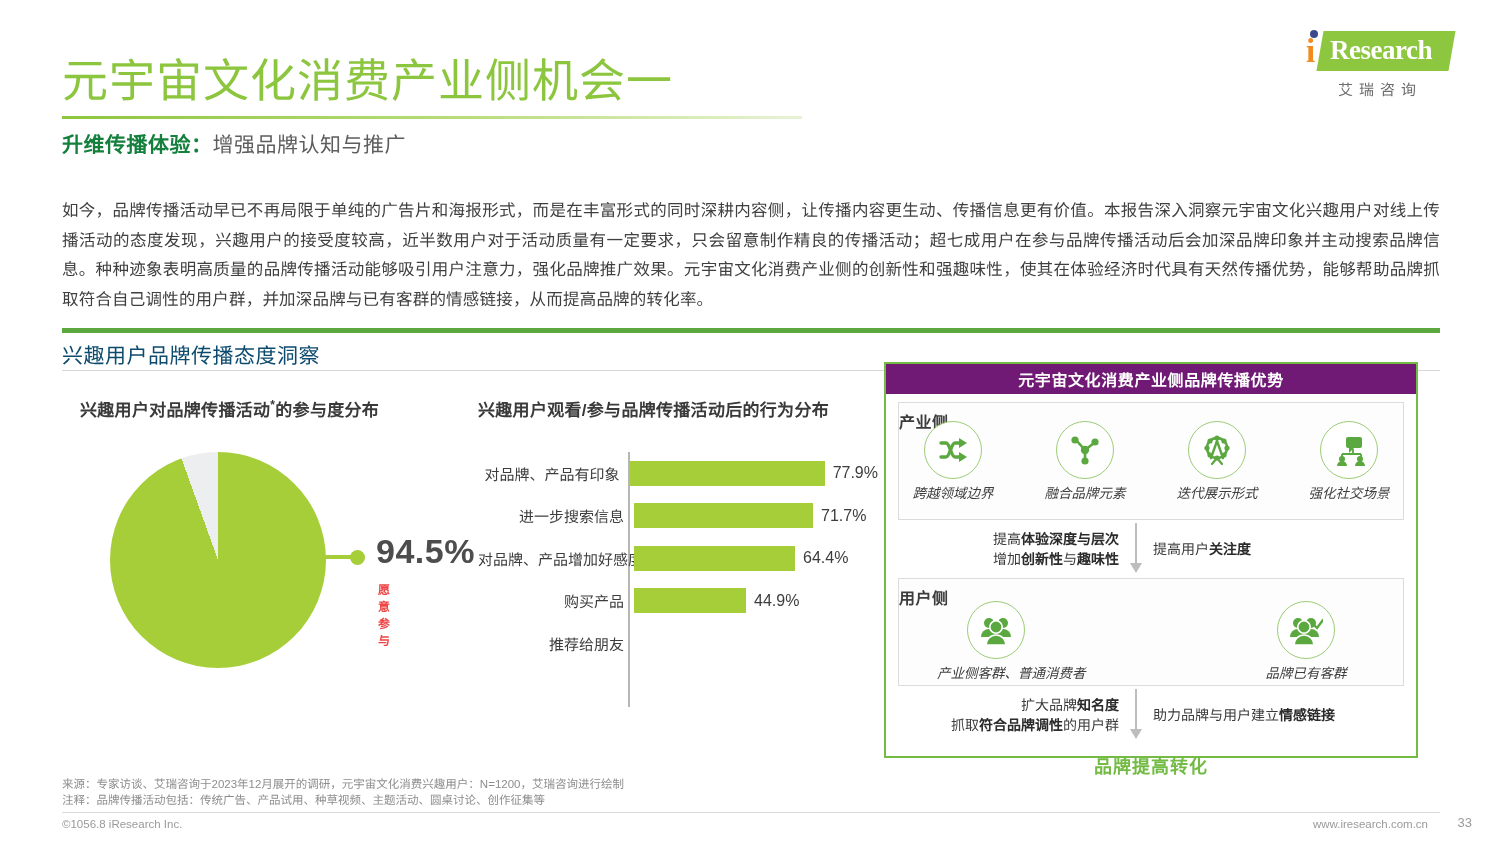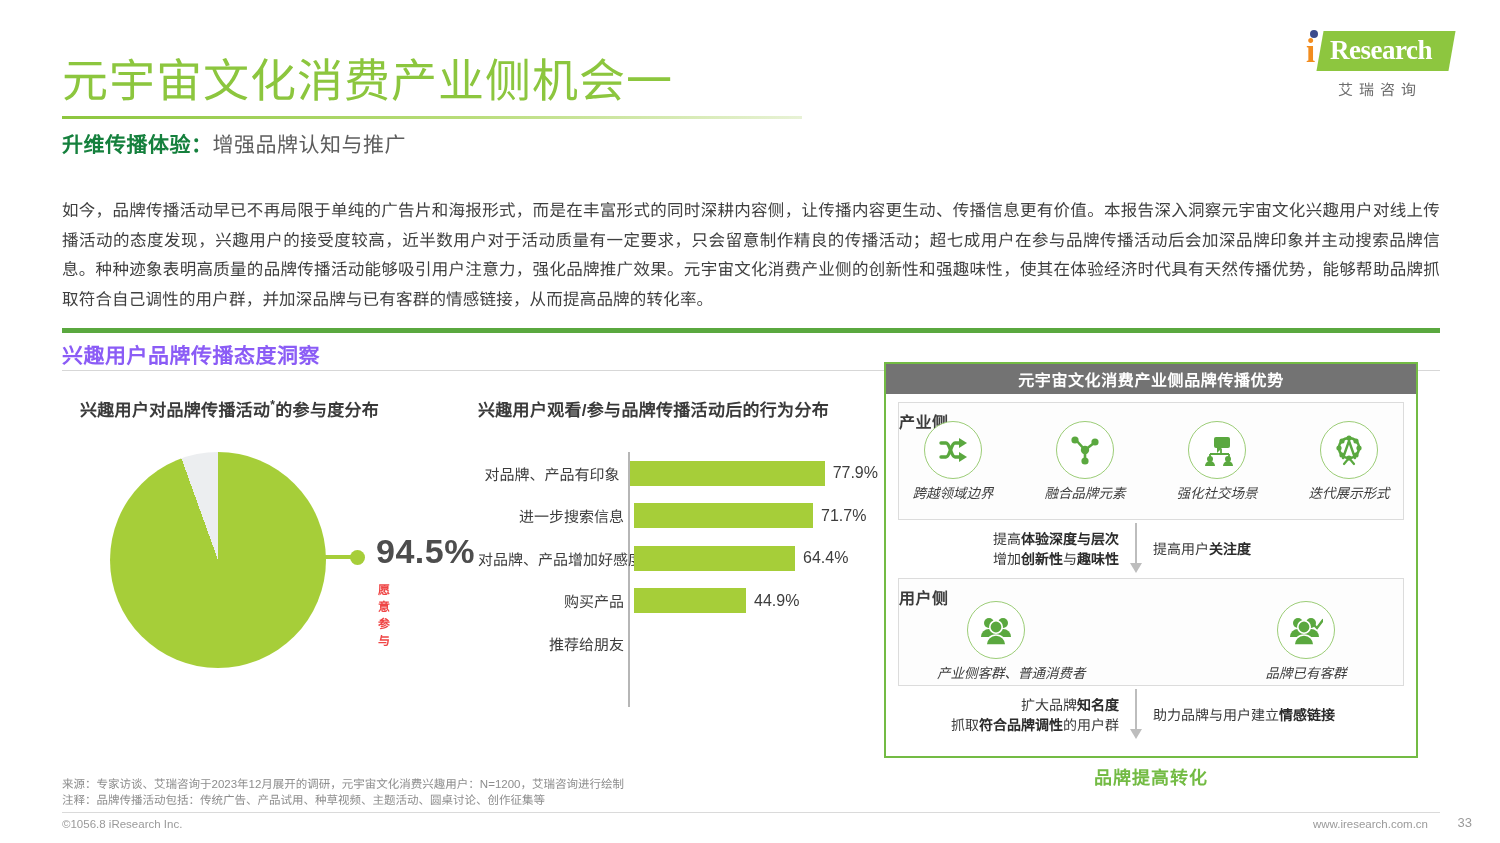--- a/index.html
+++ b/index.html
@@ -131,22 +131,22 @@
     top: 328px;
     width: 1378px;
     height: 5px;
     background: #5aa83f;
   }
   .section-title {
     position: absolute;
     left: 62px;
     top: 339px;
     font-size: 21px;
-    font-weight: bold;
-    color: #8b5cf6;
+    font-weight: normal;
+    color: #0c4a6e;
     letter-spacing: 0.5px;
   }
   .section-underline {
     position: absolute;
     left: 62px;
     top: 370px;
     width: 1378px;
     height: 1px;
     background: #d7d7d7;
   }
@@ -267,21 +267,21 @@
     left: 884px;
     top: 362px;
     width: 534px;
     height: 396px;
     border: 2px solid #73bb44;
     background: #ffffff;
     box-sizing: border-box;
   }
   .panel-header {
     height: 30px;
-    background: #737373;
+    background: #701a75;
     color: #ffffff;
     font-size: 16px;
     font-weight: bold;
     display: flex;
     align-items: center;
     justify-content: center;
     letter-spacing: 0.6px;
   }
   .panel-body {
     position: relative;
@@ -381,21 +381,21 @@
     width: 230px;
     text-align: left;
   }
   .flow-left b, .flow-right b { font-weight: bold; color: #2b2b2b; }
   .flow-final {
     text-align: center;
     font-size: 18px;
     font-weight: bold;
     color: #73bb44;
     letter-spacing: 1px;
-    margin-top: 19px;
+    margin-top: 8px;
   }
 
   
   .footnotes {
     position: absolute;
     left: 62px;
     top: 776px;
     font-size: 11.5px;
     line-height: 16px;
     color: #8d8d8d;
@@ -536,35 +536,20 @@
             <div class="icon-circle">
               <svg width="32" height="32" viewBox="0 0 32 32">
                 <path d="M7 6 L16 16 L25 9 M16 16 L16 27" stroke="#5aa83f" stroke-width="2.6" fill="none" stroke-linecap="round"></path>
                 <circle cx="6" cy="6" r="3.6" fill="#5aa83f"></circle>
                 <circle cx="26" cy="8" r="3.6" fill="#5aa83f"></circle>
                 <circle cx="16" cy="27" r="3.6" fill="#5aa83f"></circle>
                 <circle cx="16" cy="16" r="4.2" fill="#5aa83f"></circle>
               </svg>
             </div>
             <div class="icon-caption">融合品牌元素</div>
-          </div>
-
-          <div class="icon-cell">
-            <div class="icon-circle">
-              <svg width="32" height="32" viewBox="0 0 32 32">
-                <rect x="13" y="3" width="16" height="11" rx="2" fill="#5aa83f"></rect>
-                <polygon points="16,13 16,19 21,14" fill="#5aa83f"></polygon>
-                <path d="M20 15 L20 20 M20 20 L9 20 M20 20 L28 20 M9 20 L9 23 M28 20 L28 23" stroke="#5aa83f" stroke-width="1.8" fill="none"></path>
-                <circle cx="9" cy="25" r="3" fill="#5aa83f"></circle>
-                <path d="M4 32 a5 5 0 0 1 10 0 z" fill="#5aa83f"></path>
-                <circle cx="27" cy="25" r="3" fill="#5aa83f"></circle>
-                <path d="M22 32 a5 5 0 0 1 10 0 z" fill="#5aa83f"></path>
-              </svg>
-            </div>
-            <div class="icon-caption">强化社交场景</div>
           </div>
 
           <div class="icon-cell">
             <div class="icon-circle">
               <svg width="34" height="34" viewBox="0 0 34 34">
                 <circle cx="17" cy="15" r="10" stroke="#5aa83f" stroke-width="2.6" fill="none"></circle>
                 <circle cx="17" cy="5" r="2.6" fill="#5aa83f"></circle>
                 <circle cx="24" cy="8" r="2.6" fill="#5aa83f"></circle>
                 <circle cx="27" cy="15" r="2.6" fill="#5aa83f"></circle>
                 <circle cx="24" cy="22" r="2.6" fill="#5aa83f"></circle>
@@ -572,20 +557,35 @@
                 <circle cx="10" cy="22" r="2.6" fill="#5aa83f"></circle>
                 <circle cx="7" cy="15" r="2.6" fill="#5aa83f"></circle>
                 <circle cx="10" cy="8" r="2.6" fill="#5aa83f"></circle>
                 <path d="M17 8 L11 25 M17 8 L23 25" stroke="#5aa83f" stroke-width="2.4" fill="none" stroke-linecap="round"></path>
                 <path d="M12 31 L17 25 L22 31" stroke="#5aa83f" stroke-width="2.2" fill="none" stroke-linecap="round"></path>
               </svg>
             </div>
             <div class="icon-caption">迭代展示形式</div>
           </div>
 
+          <div class="icon-cell">
+            <div class="icon-circle">
+              <svg width="32" height="32" viewBox="0 0 32 32">
+                <rect x="13" y="3" width="16" height="11" rx="2" fill="#5aa83f"></rect>
+                <polygon points="16,13 16,19 21,14" fill="#5aa83f"></polygon>
+                <path d="M20 15 L20 20 M20 20 L9 20 M20 20 L28 20 M9 20 L9 23 M28 20 L28 23" stroke="#5aa83f" stroke-width="1.8" fill="none"></path>
+                <circle cx="9" cy="25" r="3" fill="#5aa83f"></circle>
+                <path d="M4 32 a5 5 0 0 1 10 0 z" fill="#5aa83f"></path>
+                <circle cx="27" cy="25" r="3" fill="#5aa83f"></circle>
+                <path d="M22 32 a5 5 0 0 1 10 0 z" fill="#5aa83f"></path>
+              </svg>
+            </div>
+            <div class="icon-caption">强化社交场景</div>
+          </div>
+
         </div>
       </div>
 
       <div class="flow-band">
         <div class="flow-left">
           <div><span>提高</span><b>体验深度与层次</b></div>
           <div><span>增加</span><b>创新性</b><span>与</span><b>趣味性</b></div>
         </div>
         <div class="flow-divider-wrap">
           <div class="flow-divider"></div>

